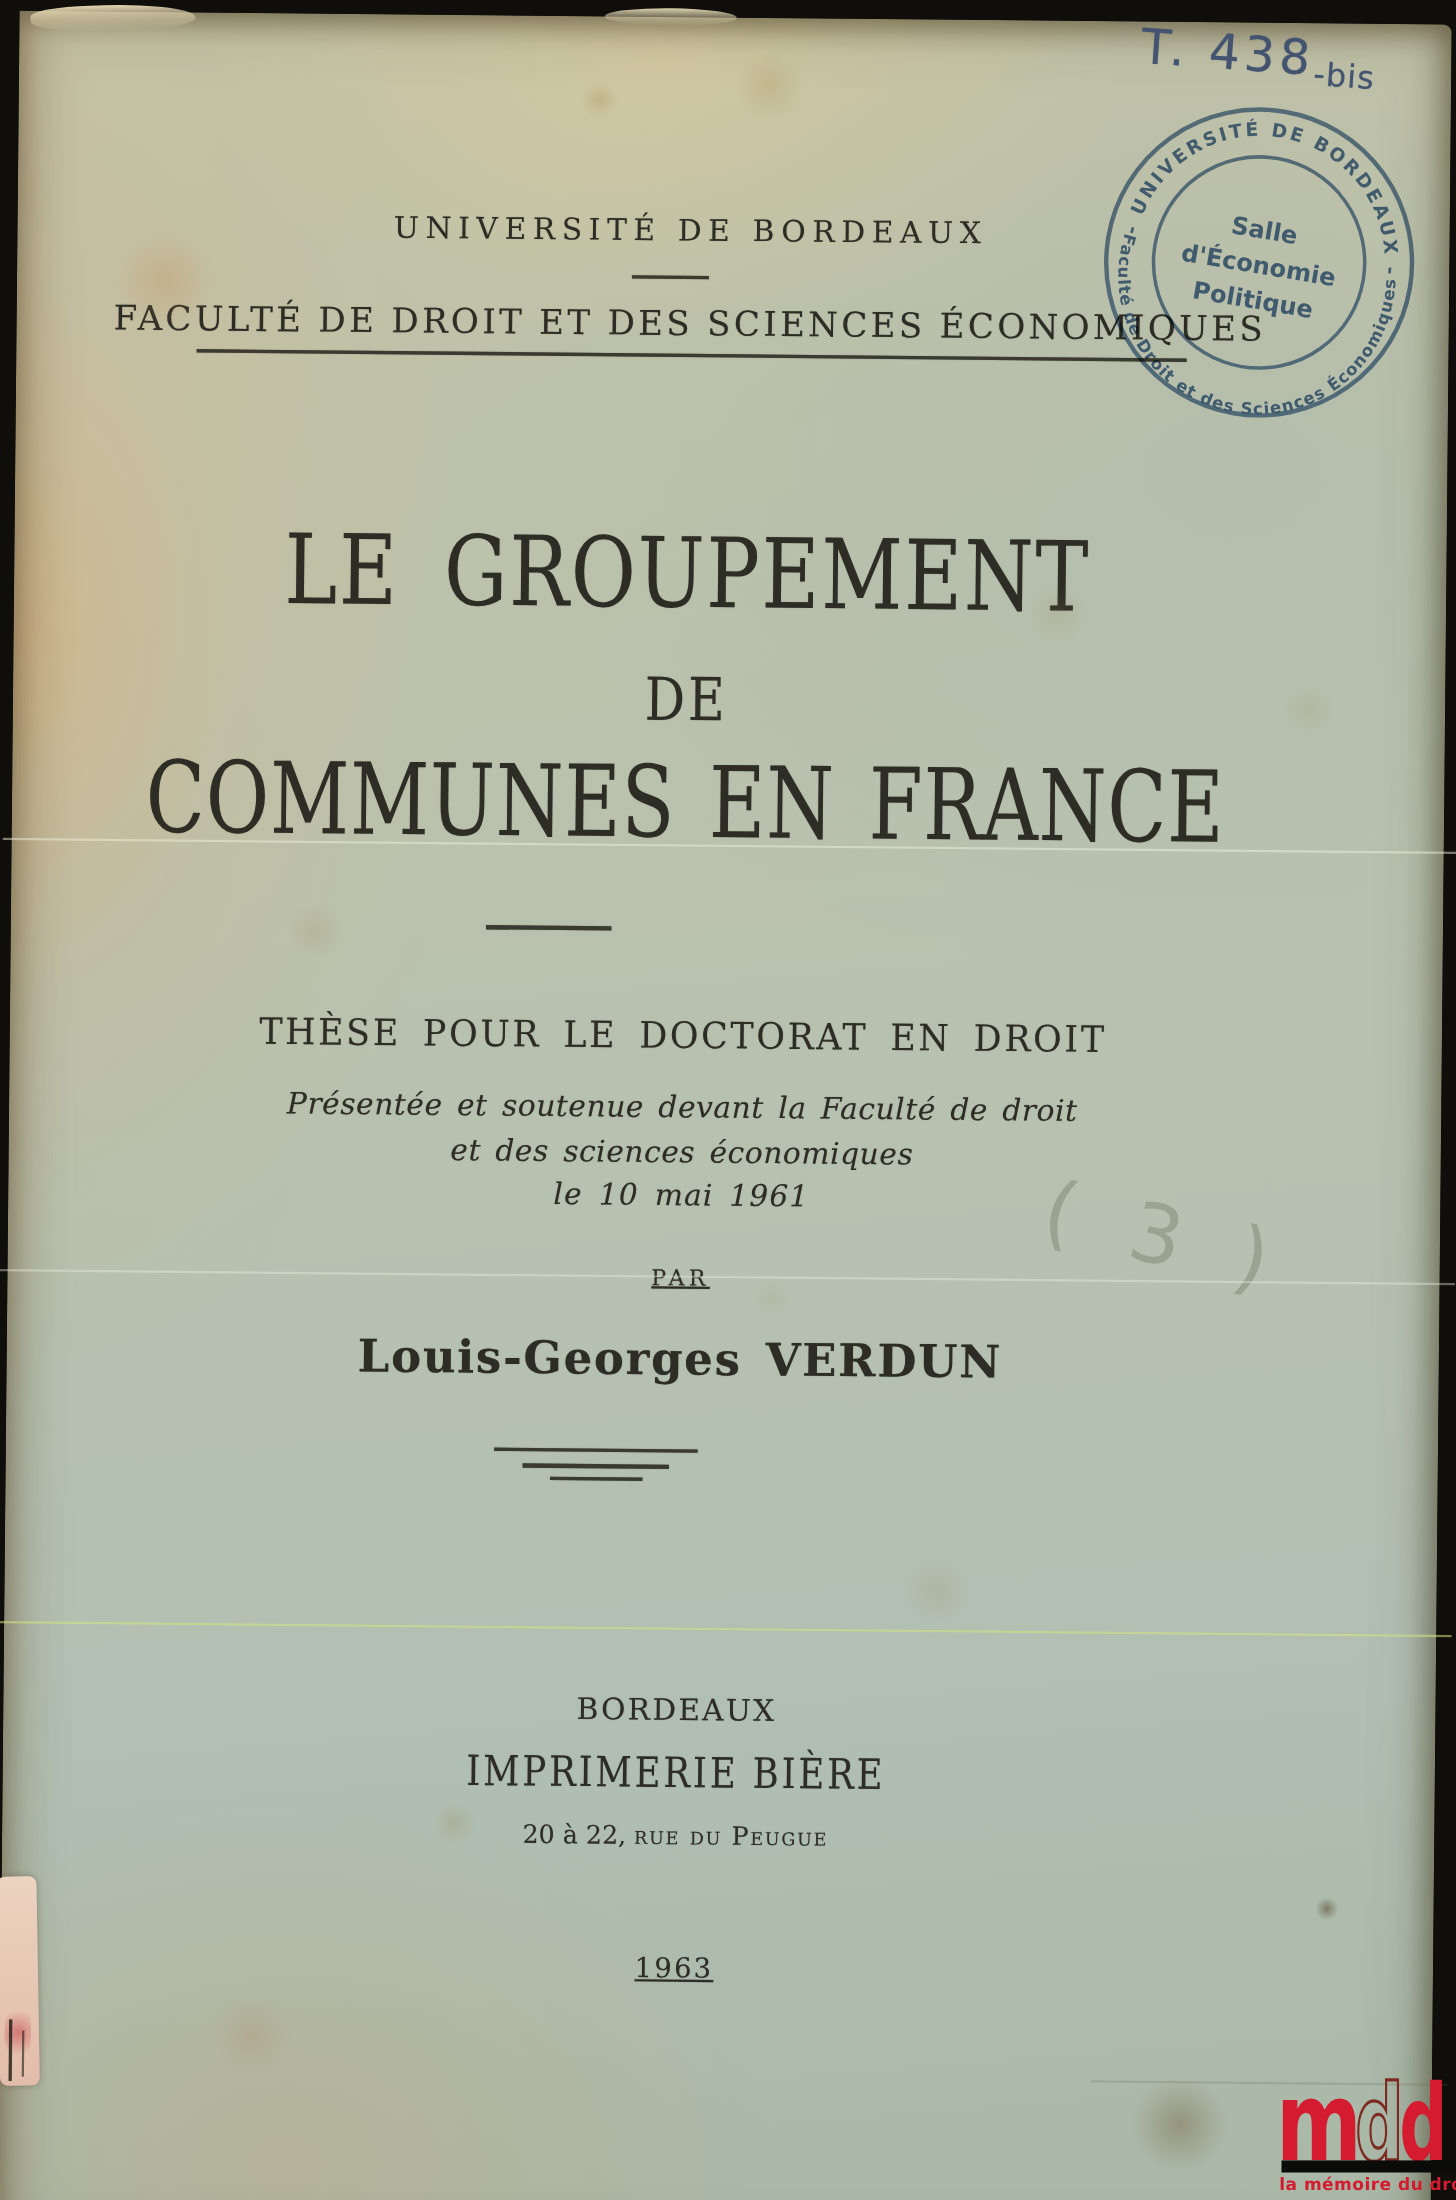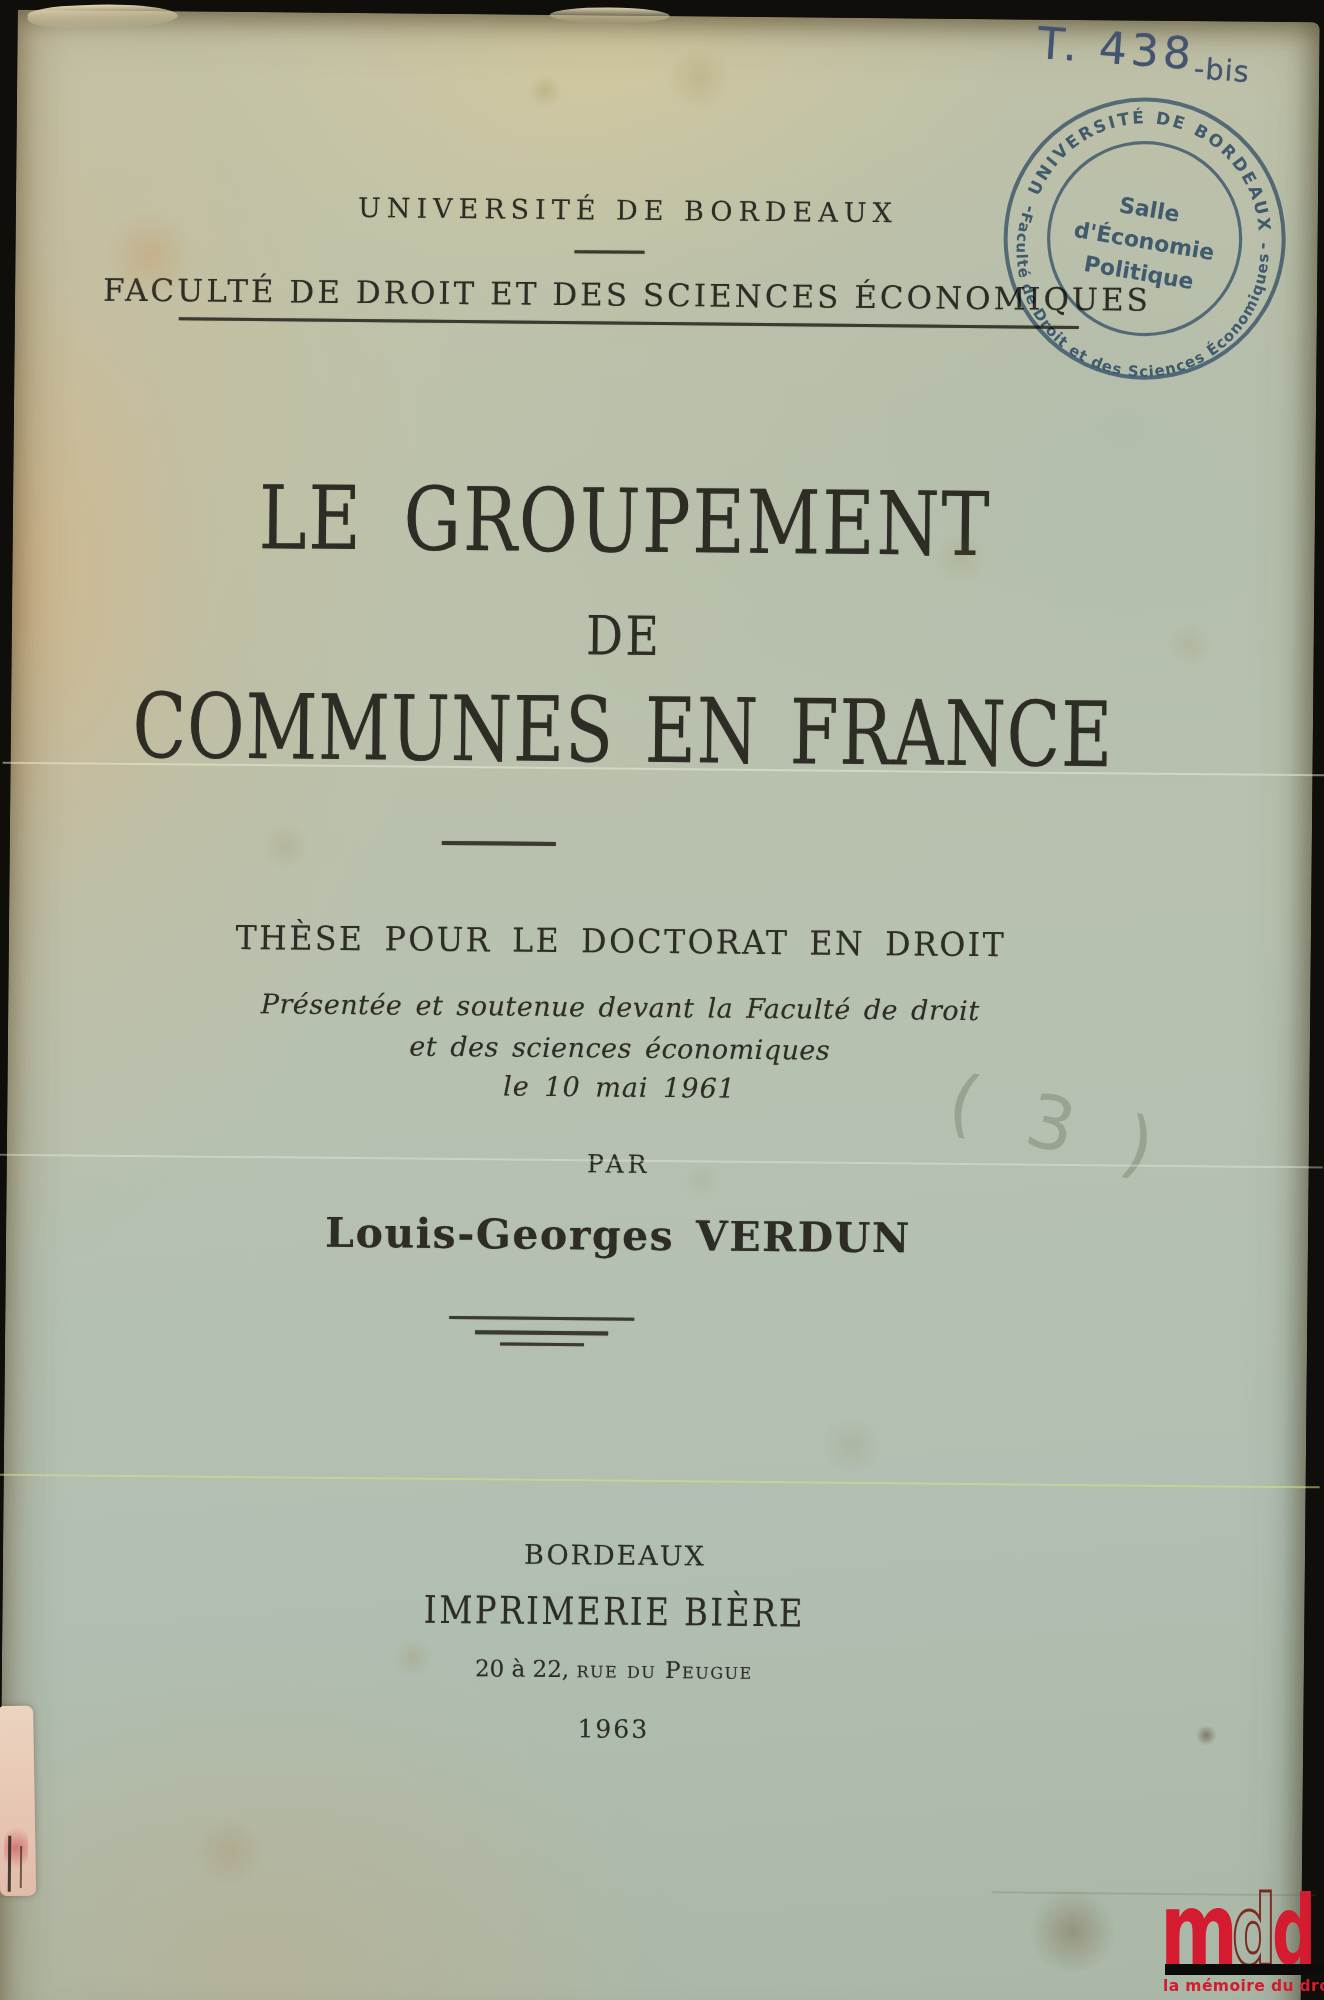--- a/index.html
+++ b/index.html
@@ -67,35 +67,35 @@
         <span class="cond" style="transform:scaleX(.78);letter-spacing:1px;word-spacing:10px;">COMMUNES EN FRANCE</span>
       </div>
       <div class="rule" style="left:440px;top:843px;width:114px;height:4px;"></div>
 
       <div class="c ink" style="top:922px;font-size:33px;">
         <span class="cond" style="transform:scaleX(.96);letter-spacing:2.5px;word-spacing:8px;">THÈSE POUR LE DOCTORAT EN DROIT</span>
       </div>
       <div class="c ink ital" style="top:992px;font-size:27px;letter-spacing:.5px;word-spacing:4px;">Présentée et soutenue devant la Faculté de droit</div>
       <div class="c ink ital" style="top:1033px;font-size:27px;letter-spacing:.5px;word-spacing:4px;">et des sciences économiques</div>
       <div class="c ink ital" style="top:1072px;font-size:27px;letter-spacing:1px;word-spacing:5px;">le 10 mai 1961</div>
-      <div class="c ink" style="top:1150px;font-size:25px;letter-spacing:4px;">PAR</div>
+      <div class="c ink" style="top:1150px;font-size:20px;letter-spacing:4px;text-decoration:underline;">PAR</div>
       <div class="c ink" style="top:1212px;font-size:41px;font-weight:bold;letter-spacing:1.5px;word-spacing:6px;">Louis-Georges VERDUN</div>
 
       <div class="rule" style="left:452px;top:1318px;width:185px;height:3px;"></div>
       <div class="rule" style="left:478px;top:1332px;width:133px;height:4px;"></div>
       <div class="rule" style="left:503px;top:1344px;width:84px;height:3px;"></div>
 
       <div class="c ink" style="top:1540px;font-size:27px;letter-spacing:2px;">BORDEAUX</div>
       <div class="c ink" style="top:1590px;font-size:38px;">
         <span class="cond" style="transform:scaleX(.85);letter-spacing:3px;">IMPRIMERIE  BIÈRE</span>
       </div>
       <div class="c ink" style="top:1657px;font-size:23px;">
         <span>20 à 22, </span><span style="font-variant:small-caps;letter-spacing:1.5px;">rue du Peugue</span>
       </div>
-      <div class="c ink" style="top:1715px;font-size:25px;letter-spacing:2px;">1963</div>
+      <div class="c ink" style="top:1775px;font-size:25px;letter-spacing:2px;text-decoration:underline;">1963</div>
 
       <div class="pencil" style="left:948px;top:1078px;font-size:74px;">( 3 )</div>
 
       <div class="spot" style="left:655px;top:48px;width:70px;height:60px;background:radial-gradient(circle,rgba(154,132,72,.22),transparent 70%);"></div>
       <div class="spot" style="left:95px;top:215px;width:95px;height:90px;background:radial-gradient(circle,rgba(192,138,78,.28),transparent 70%);"></div>
       <div class="spot" style="left:518px;top:76px;width:36px;height:32px;background:radial-gradient(circle,rgba(154,132,72,.26),transparent 70%);"></div>
       <div class="spot" style="left:258px;top:826px;width:52px;height:48px;background:radial-gradient(circle,rgba(143,127,74,.16),transparent 70%);"></div>
       <div class="spot" style="left:928px;top:530px;width:56px;height:50px;background:radial-gradient(circle,rgba(143,127,74,.14),transparent 70%);"></div>
       <div class="spot" style="left:1163px;top:618px;width:46px;height:44px;background:radial-gradient(circle,rgba(143,127,74,.13),transparent 70%);"></div>
       <div class="spot" style="left:398px;top:1640px;width:42px;height:40px;background:radial-gradient(circle,rgba(143,122,66,.2),transparent 70%);"></div>

